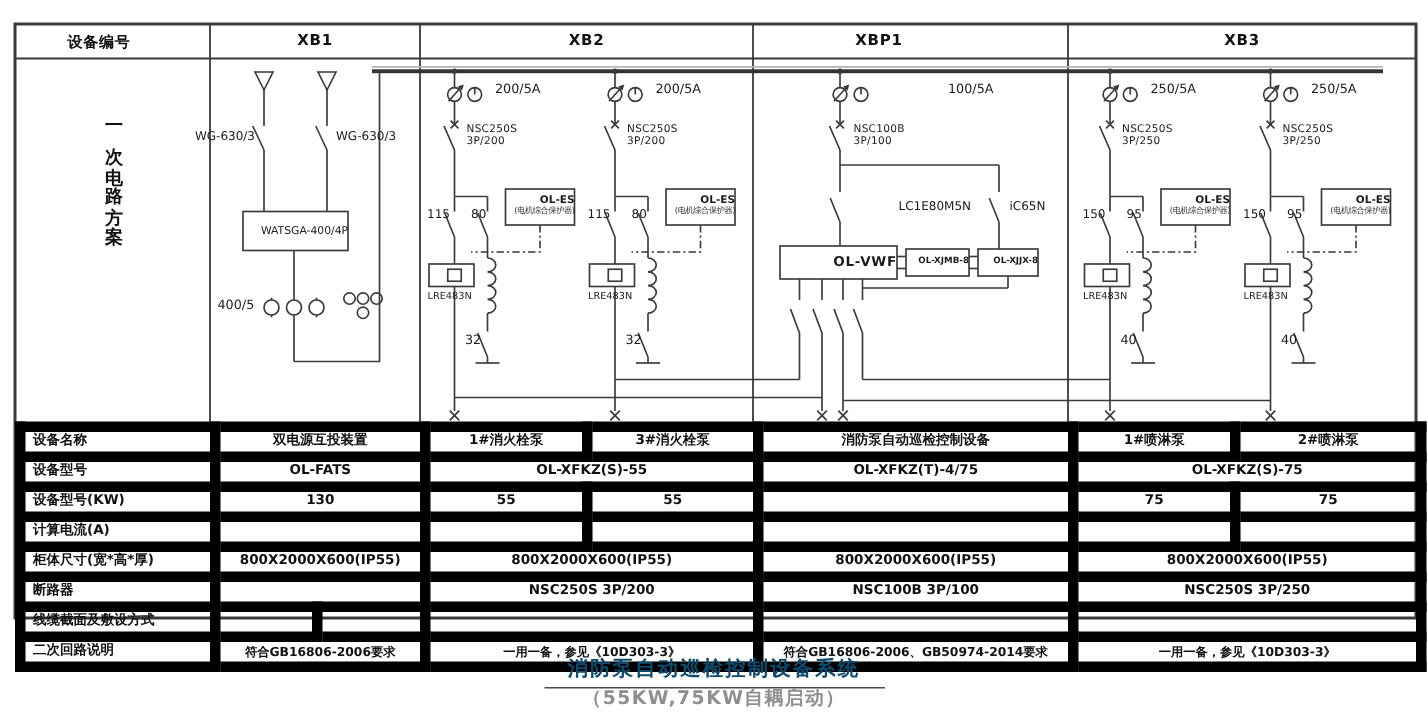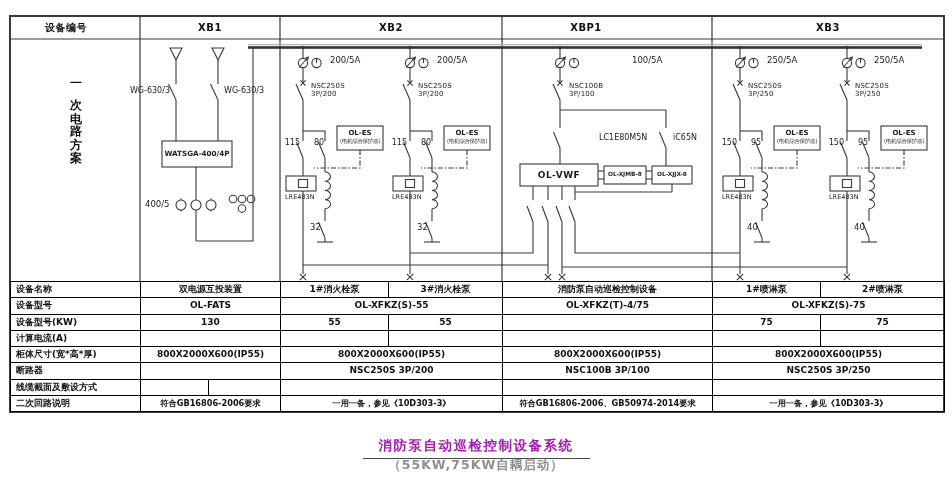--- a/index.html
+++ b/index.html
@@ -4,37 +4,37 @@
 <style>
   html,body{margin:0;padding:0;background:#fff;}
   .sheet{position:relative;width:952px;height:480px;background:#fff;overflow:hidden;
          font-family:"DejaVu Sans","Liberation Sans",sans-serif;color:#1c1c1c;}
   svg.wires{position:absolute;left:0;top:0;pointer-events:none;}
   .hcell{position:absolute;top:16px;height:23px;display:flex;align-items:center;justify-content:center;
          font-size:10px;font-weight:600;color:#111;letter-spacing:.5px;}
   .vlabel{position:absolute;left:67px;top:76px;writing-mode:vertical-lr;letter-spacing:13px;
           font-size:12px;font-weight:600;color:#111;}
   .lbl{position:absolute;font-size:8px;line-height:1;white-space:nowrap;color:#1c1c1c;}
-  .lbl.c{text-align:center;}
+  .lbl.c{text-align:right;}
   .lbl.r{text-align:right;}
   .lbl.bk{font-size:7px;letter-spacing:.2px;}
   .lbl.tag{font-size:8.5px;}
   .lbl.box{font-size:7px;font-weight:600;}
   .lbl.sub{font-size:5.5px;letter-spacing:-.3px;color:#333;}
   .lbl.mod{font-size:5.8px;font-weight:600;}
   .lbl.vwf{font-size:9px;font-weight:600;letter-spacing:.5px;}
   .spec{position:absolute;left:10px;top:281px;width:934px;height:131px;border-collapse:collapse;
         table-layout:fixed;font-size:9px;font-weight:600;color:#111;}
-  .spec td{border:1px solid #000000;height:13px;padding:0 2px;text-align:center;
+  .spec td{border:7px solid #000000;height:13px;padding:0 2px;text-align:center;
            overflow:hidden;white-space:nowrap;line-height:1;}
   .spec td.rl{text-align:left;padding-left:5px;}
   .spec td.sm{font-size:8.2px;font-weight:600;}
   .t1{position:absolute;top:435px;left:0;width:952px;text-align:center;}
   .t1 span{display:inline-block;padding:0 16px 3px 16px;border-bottom:1.6px solid #4a4a4a;
-           font-size:13.5px;font-weight:600;letter-spacing:1.5px;color:#a21caf;}
+           font-size:13.5px;font-weight:600;letter-spacing:1.5px;color:#0c4a6e;}
   .t2{position:absolute;top:457px;left:0;width:952px;text-align:center;
       font-size:12.5px;font-weight:600;letter-spacing:1px;color:#8f8f8f;}
 </style>
 </head>
 <body>
 
 <div class="sheet">
 
   <svg class="wires" width="952" height="480" viewBox="0 0 952 480">
     <defs>
@@ -171,21 +171,21 @@
   <div class="hcell" style="left:10px;width:112px;">设备编号</div>
   <div class="hcell" style="left:140px;width:140px;">XB1</div>
   <div class="hcell" style="left:280px;width:222px;">XB2</div>
   <div class="hcell" style="left:502px;width:168px;">XBP1</div>
   <div class="hcell" style="left:712px;width:232px;">XB3</div>
 
   <div class="vlabel">一次电路方案</div>
 
   <span class="lbl r" style="left:124px;top:87px;width:46px;">WG-630/3</span>
   <span class="lbl" style="left:224px;top:87px;">WG-630/3</span>
-  <span class="lbl c" style="left:162px;top:150px;width:70px;font-size:7.2px;font-weight:700;">WATSGA-400/4P</span>
+  <span class="lbl c" style="left:162px;top:150px;width:70px;font-size:7.2px;font-weight:400;">WATSGA-400/4P</span>
   <span class="lbl tag" style="left:145px;top:200px;">400/5</span>
 
   <span class="lbl tag" style="left:330px;top:56px;">200/5A</span>
   <span class="lbl bk" style="left:311px;top:83px;">NSC250S</span>
   <span class="lbl bk" style="left:311px;top:91px;">3P/200</span>
   <span class="lbl r" style="left:278px;top:139px;width:22px;">115</span>
   <span class="lbl" style="left:314px;top:139px;">80</span>
   <span class="lbl c box" style="left:337px;top:130px;width:46px;">OL-ES</span>
   <span class="lbl c sub" style="left:337px;top:139px;width:46px;">(电机综合保护器)</span>
   <span class="lbl" style="left:285px;top:194px;font-size:6.5px;">LRE483N</span>

